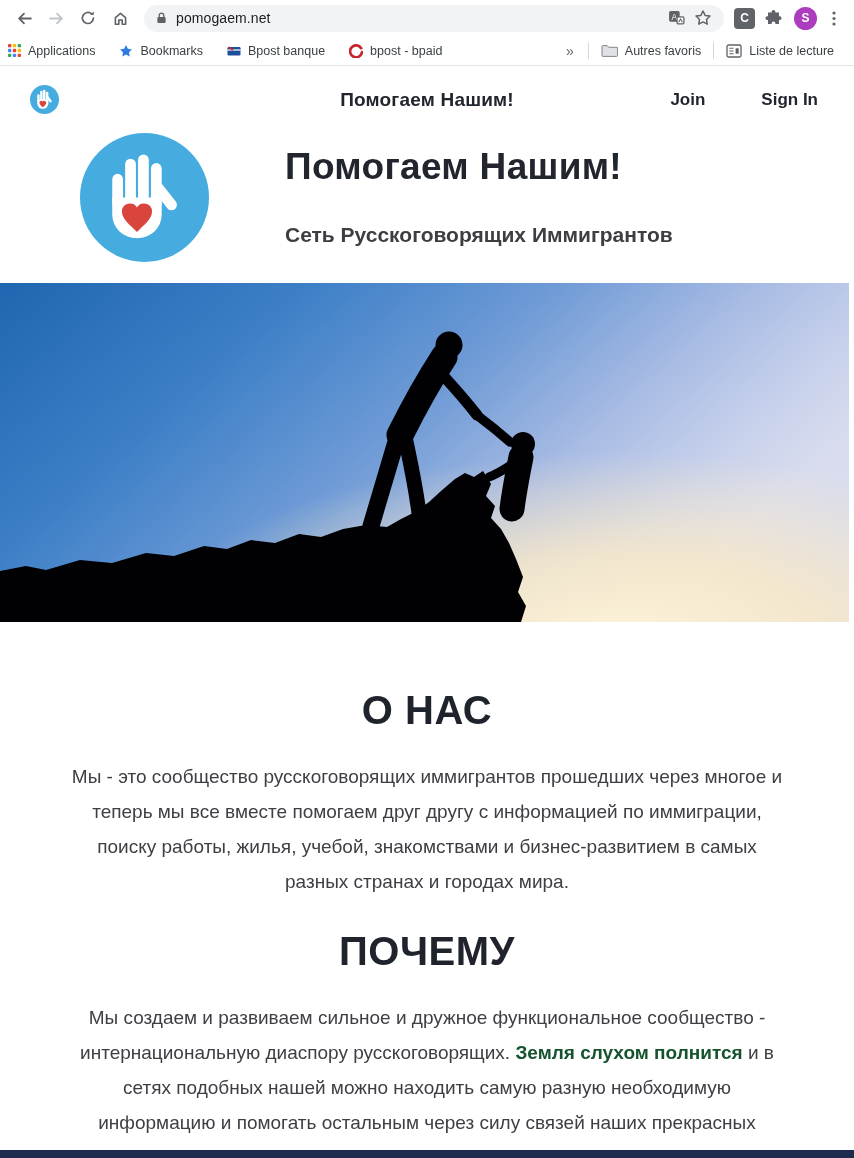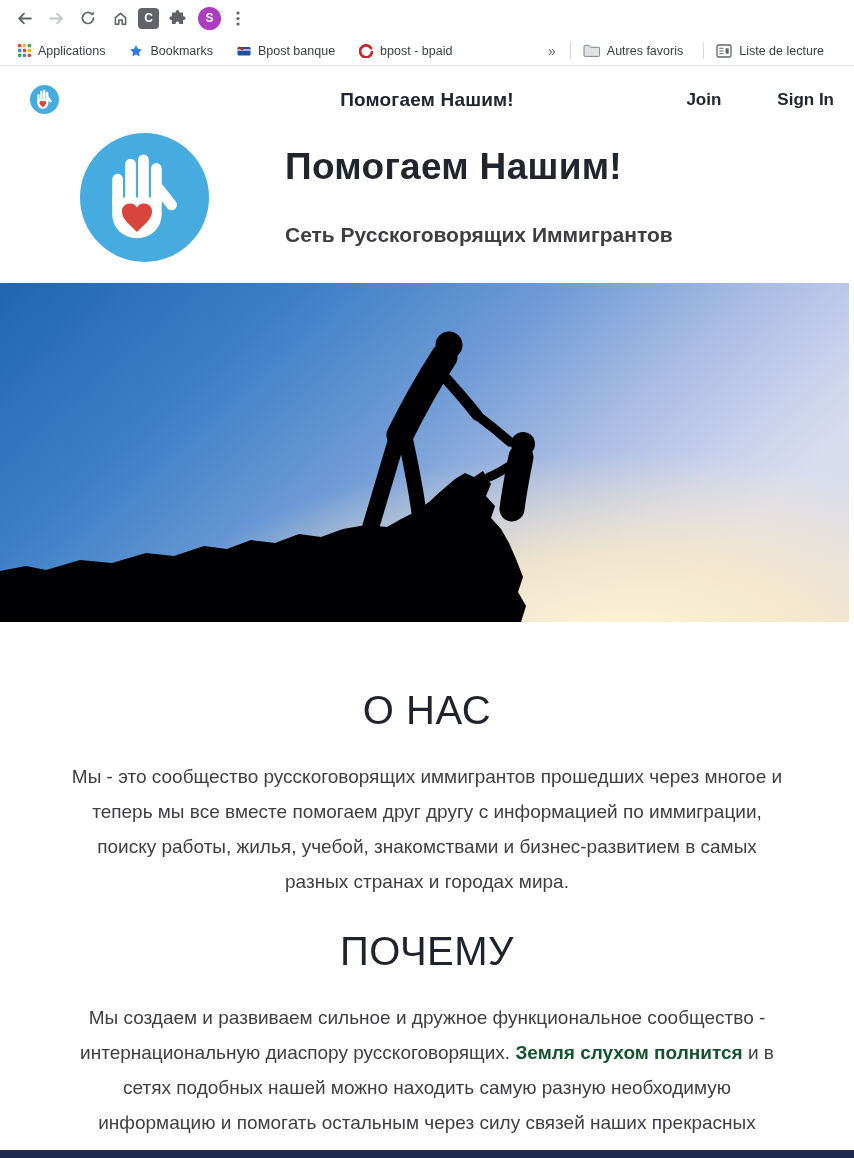--- a/index.html
+++ b/index.html
@@ -10,42 +10,42 @@
     -webkit-font-smoothing:antialiased;
   }
   
   .toolbar{height:36px;display:flex;align-items:center;padding:0 10px;gap:4px;background:#fff;}
   .tbtn{width:28px;height:28px;border:none;background:transparent;display:flex;align-items:center;justify-content:center;padding:0;border-radius:50%;}
   .omnibox{flex:1;height:27px;background:#f1f3f4;border-radius:14px;display:flex;align-items:center;padding:0 12px;margin:0 6px;gap:9px;min-width:0;}
   .omnibox .url{font-size:14px;color:#202124;letter-spacing:.1px;}
   .omnibox .grow{flex:1;}
   .ext-c{width:21px;height:21px;border-radius:4px;background:#606368;color:#fff;font-size:12px;font-weight:700;display:flex;align-items:center;justify-content:center;}
   .avatar{width:23px;height:23px;border-radius:50%;background:#AB3DBE;color:#fff;font-size:12px;font-weight:600;display:flex;align-items:center;justify-content:center;margin:0 3px;}
-  .bookmarks{height:29px;display:flex;align-items:center;padding:0 18px;font-size:12.5px;color:#3c4043;border-bottom:1px solid #e4e6e8;background:#fff;}
+  .bookmarks{height:29px;display:flex;align-items:center;padding:0 8px;font-size:12.5px;color:#3c4043;border-bottom:1px solid #e4e6e8;background:#fff;}
   .bm-item{display:flex;align-items:center;gap:7px;margin-right:24px;cursor:default;white-space:nowrap;}
   .bm-right{margin-left:auto;display:flex;align-items:center;gap:12px;}
   .bm-chevron{color:#5f6368;font-size:14px;margin-right:2px;}
   .bm-div{width:1px;height:17px;background:#d6d8db;}
   
   .site-nav{height:67px;position:relative;background:#fff;}
   .logo-sm{position:absolute;left:30px;top:19px;width:29px;height:29px;}
   .nav-title{position:absolute;left:0;right:0;top:0;height:67px;display:flex;align-items:center;justify-content:center;
     font-size:19px;font-weight:700;color:#21252E;letter-spacing:.2px;}
-  .nav-links{position:absolute;right:20px;top:0;height:67px;display:flex;align-items:center;gap:56px;}
+  .nav-links{position:absolute;right:36px;top:0;height:67px;display:flex;align-items:center;gap:56px;}
   .nav-links a{font-size:17px;font-weight:600;color:#21252E;text-decoration:none;}
   .masthead{height:150px;position:relative;background:#fff;}
   .logo-lg{position:absolute;left:80px;top:0;width:129px;height:129px;}
   .mast-text{position:absolute;left:285px;top:12px;}
   .mast-text h1{margin:0;font-size:37px;line-height:44px;font-weight:700;color:#21252E;letter-spacing:.3px;}
   .mast-text p{margin:34px 0 0;font-size:21px;color:#3d3d42;font-weight:bold;}
   
   .hero{height:339px;width:849px;overflow:hidden;line-height:0;}
   
   main{text-align:center;}
-  .h2{font-size:40px;font-weight:400;color:#1f232c;letter-spacing:.5px;margin:0;text-align:center;}
+  .h2{font-size:40px;font-weight:700;color:#1f232c;letter-spacing:.5px;margin:0;text-align:center;}
   .h2.first{margin-top:66px;}
   .h2.second{margin-top:30px;}
   .body-p{width:712px;margin:26px auto 0;font-size:19px;line-height:35px;color:#3e3e44;}
   .body-p strong{font-weight:700;color:#14532d;}
   .footer-strip{position:absolute;left:0;bottom:0;width:100%;height:8px;background:#1C2B4E;}
   svg{display:block;}
 </style>
 </head>
 <body>
 
@@ -80,20 +80,37 @@
       <svg width="16" height="16" viewBox="0 0 16 16">
           <path d="M13.4 8a5.5 5.5 0 1 1-1.6-3.9" fill="none" stroke="#5f6368" stroke-width="1.7" stroke-linecap="round"></path>
           <path d="M13.8 1.4v3.4h-3.4z" fill="#5f6368"></path>
         </svg>
     </button>
     <button class="tbtn">
       <svg width="17" height="17" viewBox="0 0 16 16">
           <path d="M3.2 13.4V7.2L8 3.2l4.8 4v6.2H9.6V9.4H6.4v4z" fill="none" stroke="#5f6368" stroke-width="1.5" stroke-linejoin="round"></path>
         </svg>
     </button>
+    <div class="omnibox">
+      <svg width="11" height="14" viewBox="0 0 12 14">
+          <rect x="1.5" y="6" width="9" height="6.5" rx="1.2" fill="#5f6368"></rect>
+          <path d="M3.5 6V4.2a2.5 2.5 0 0 1 5 0V6" fill="none" stroke="#5f6368" stroke-width="1.4"></path>
+        </svg>
+      <span class="url">pomogaem.net</span>
+      <span class="grow"></span>
+      <svg width="17" height="17" viewBox="0 0 16 16">
+          <rect x="1" y="1" width="10" height="10" rx="1.5" fill="#5f6368"></rect>
+          <text x="6" y="9" font-size="8" fill="#fff" text-anchor="middle" font-family="sans-serif">A</text>
+          <rect x="8.5" y="6.5" width="6.5" height="6.5" rx="1.2" fill="#fff" stroke="#5f6368" stroke-width="1.2"></rect>
+          <path d="M10 11.5l1.8-3 1.8 3" stroke="#5f6368" stroke-width="1" fill="none"></path>
+        </svg>
+      <svg width="18" height="18" viewBox="0 0 16 16">
+          <path d="M8 1.8l1.9 3.9 4.3.6-3.1 3 .7 4.2L8 11.5l-3.8 2 .7-4.2-3.1-3 4.3-.6z" fill="none" stroke="#5f6368" stroke-width="1.3" stroke-linejoin="round"></path>
+        </svg>
+    </div>
     <div class="ext-c">C</div>
     <button class="tbtn">
       <svg width="17" height="17" viewBox="0 0 16 16">
           <path d="M6.2 1.8a1.8 1.8 0 0 1 3.6 0c0 .2 0 .4-.1.6h3.5v3.5c.2-.1.4-.1.6-.1a1.8 1.8 0 0 1 0 3.6c-.2 0-.4 0-.6-.1v3.9H9.7c.1-.2.1-.4.1-.6a1.8 1.8 0 0 0-3.6 0c0 .2 0 .4.1.6H2.8V9.3c-.2.1-.4.1-.6.1a1.8 1.8 0 0 1 0-3.6c.2 0 .4 0 .6.1V2.4h3.5c-.1-.2-.1-.4-.1-.6z" fill="#5f6368"></path>
         </svg>
     </button>
     <div class="avatar">S</div>
     <button class="tbtn" style="width:20px">
       <svg width="4" height="17" viewBox="0 0 4 16">
           <g fill="#5f6368">
@@ -138,21 +155,21 @@
     </div>
     <div class="bm-item">
       <svg width="14" height="14" viewBox="0 0 14 14">
           <path d="M12.2 4.2A6 6 0 1 0 13 8.2" fill="none" stroke="#c4262e" stroke-width="2.7" stroke-linecap="round"></path>
         </svg>
       <span>bpost - bpaid</span>
     </div>
     <div class="bm-right">
       <span class="bm-chevron">»</span>
       <span class="bm-div"></span>
-      <div class="bm-item" style="margin-right:8px">
+      <div class="bm-item" style="margin-right:0">
         <svg width="17" height="14" viewBox="0 0 17 14">
             <path d="M1 2.6c0-.6.4-1 1-1h4.2l1.5 1.7H16c.4 0 .6.3.6.7v7.4c0 .6-.4 1-1 1H2c-.6 0-1-.4-1-1z" fill="#dfe1e5" stroke="#80868b" stroke-width="1"></path>
           </svg>
         <span>Autres favoris</span>
       </div>
       <span class="bm-div"></span>
       <div class="bm-item" style="margin-right:12px">
         <svg width="16" height="14" viewBox="0 0 16 14">
             <rect x="1" y="1" width="14" height="12" rx="1.5" fill="none" stroke="#5f6368" stroke-width="1.3"></rect>
             <path d="M3.3 4.3h4.2M3.3 7h4.2M3.3 9.7h4.2" stroke="#5f6368" stroke-width="1.1"></path>

